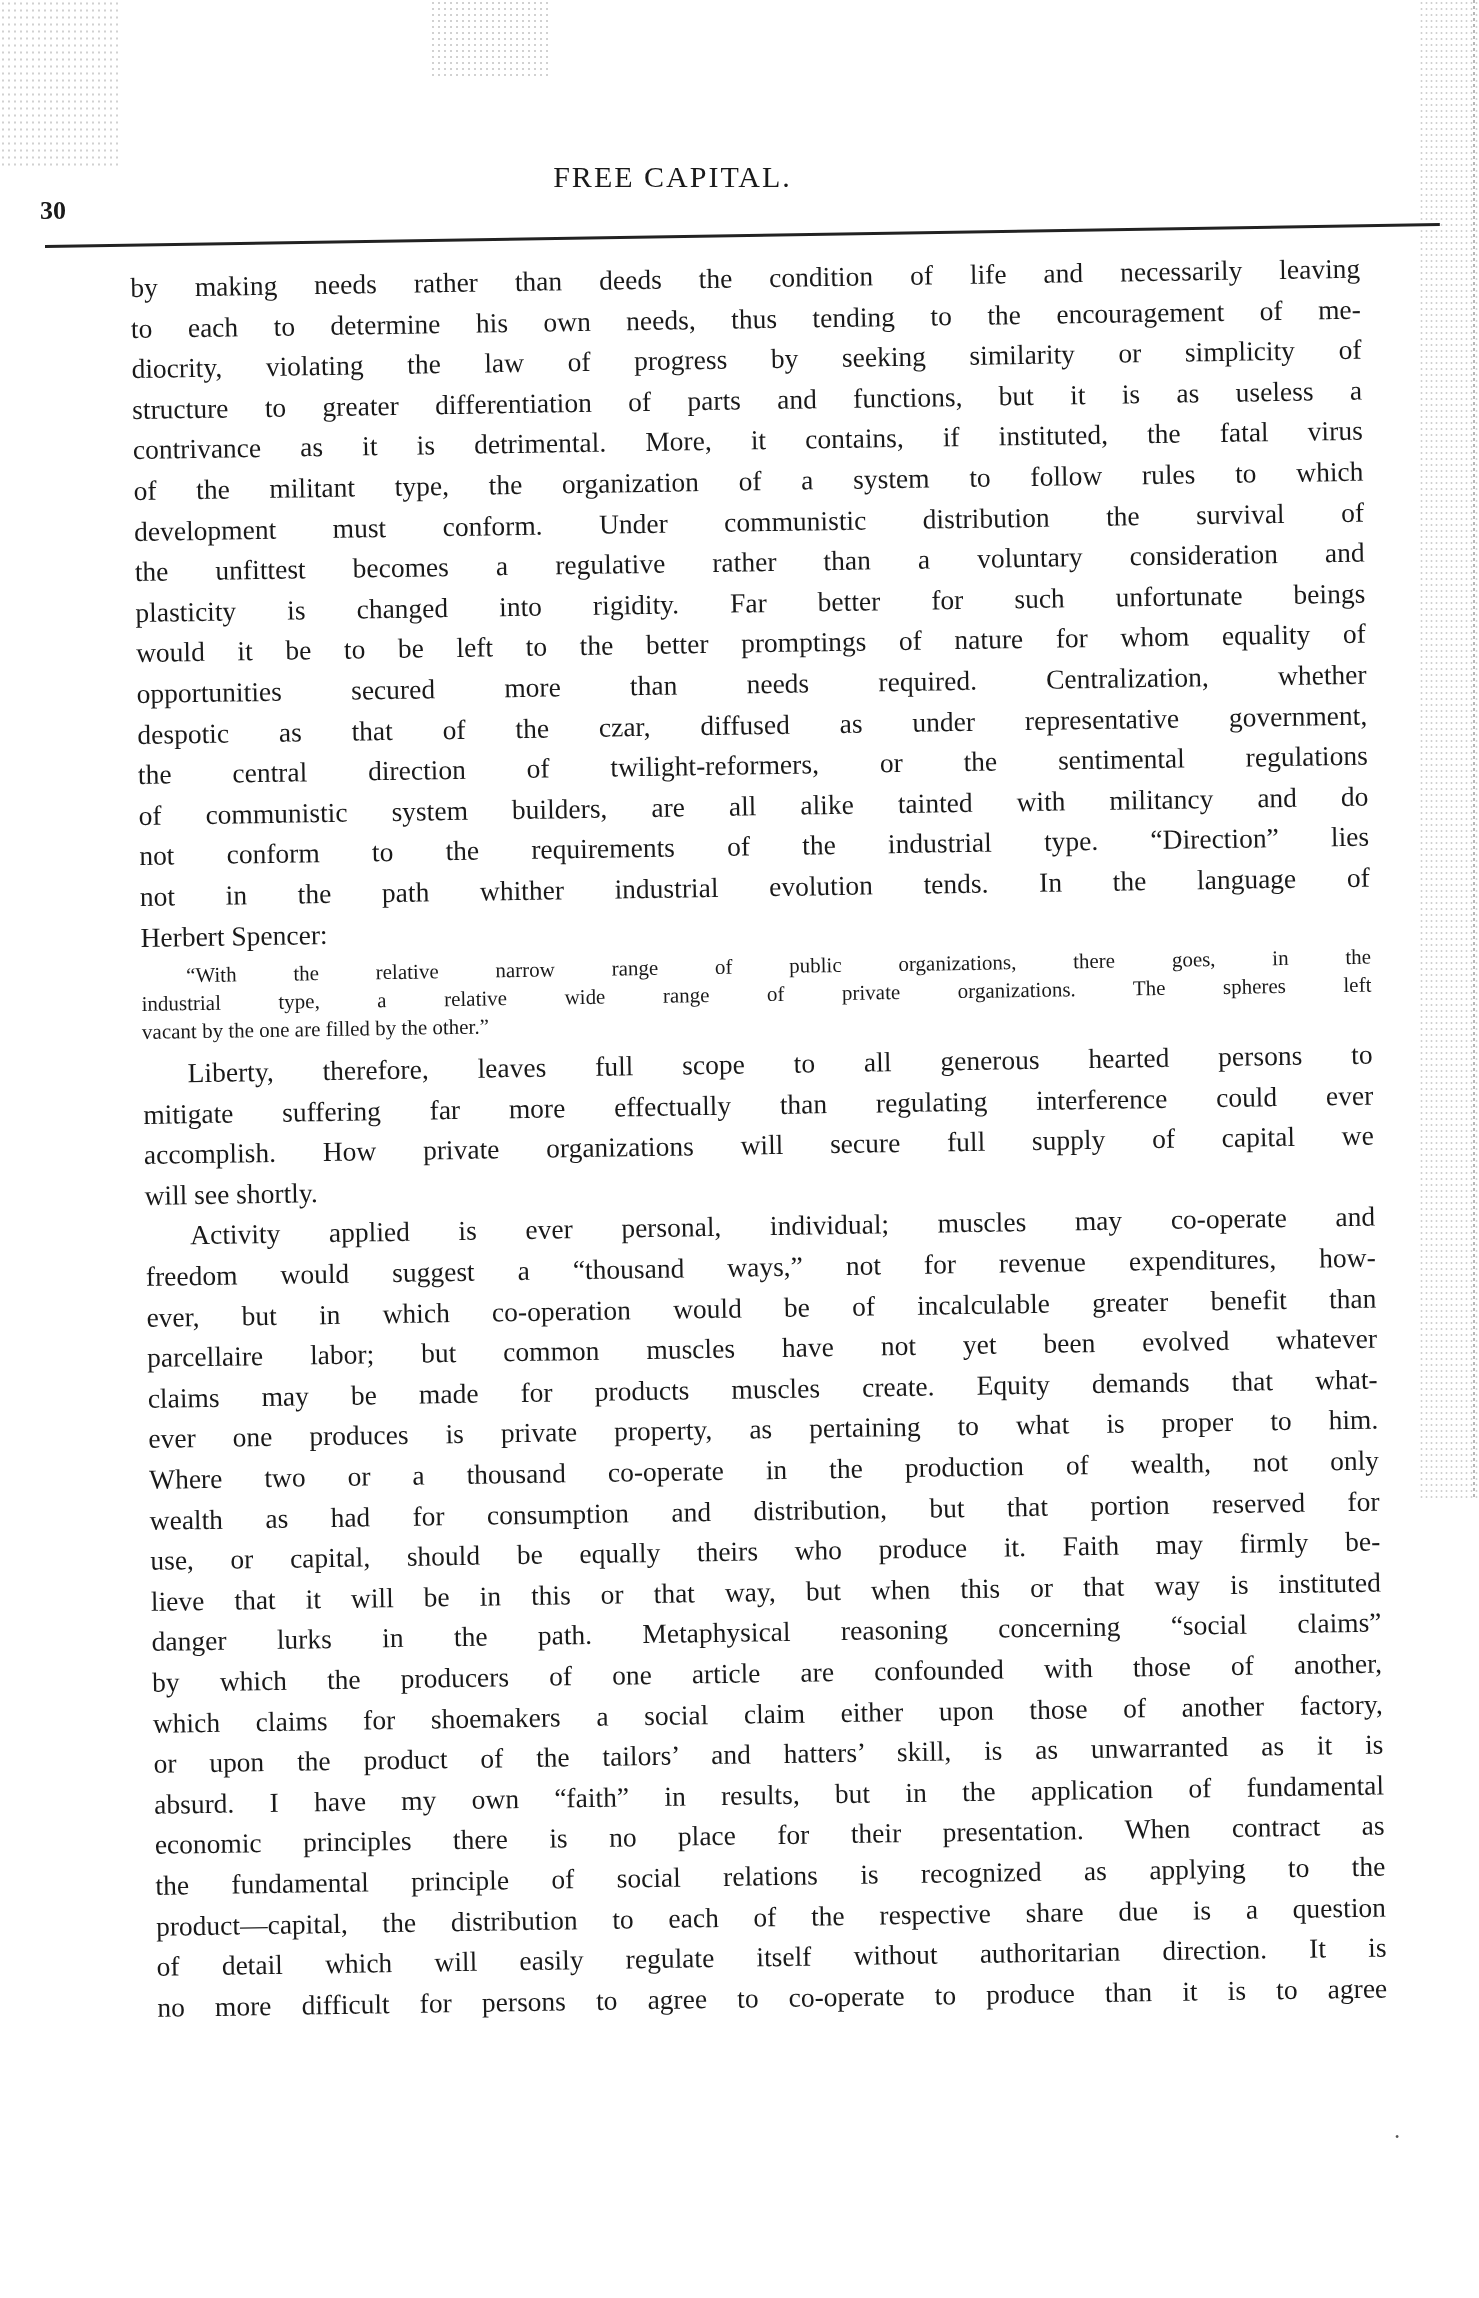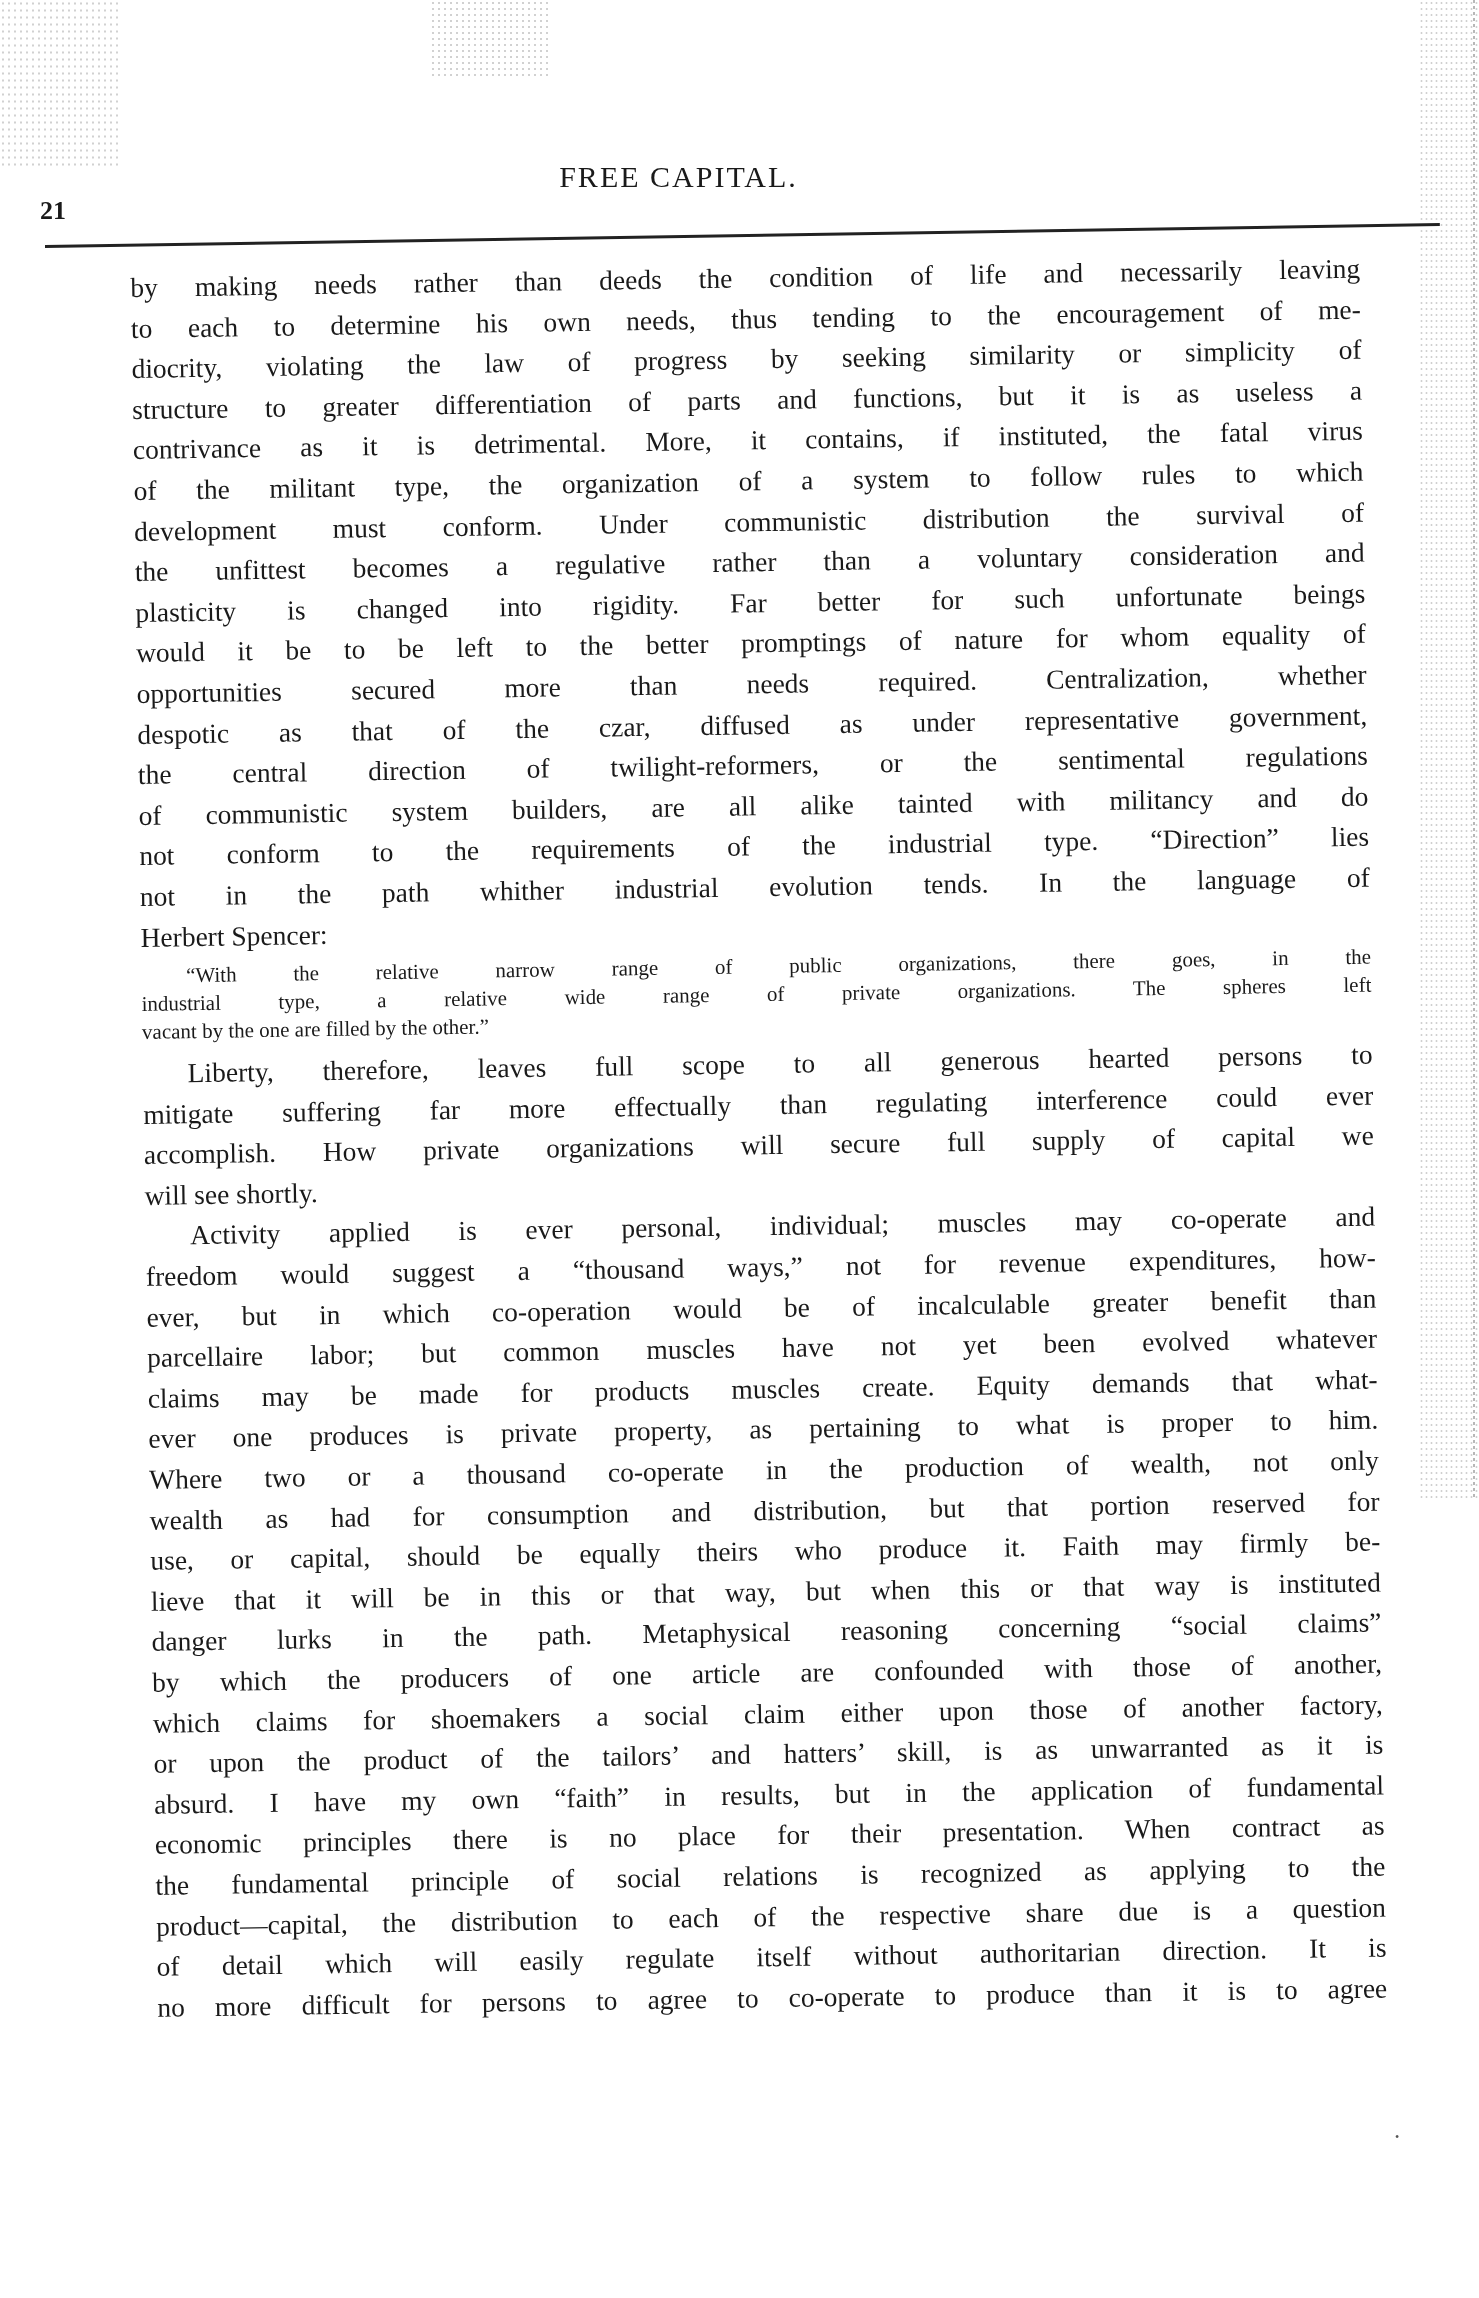--- a/index.html
+++ b/index.html
@@ -14,21 +14,21 @@
   .speckle-top { left: 430px; top: 0; width: 120px; height: 80px;
     background-image: radial-gradient(#999 0.8px, transparent 1.2px);
     background-size: 6px 6px; opacity: 0.45; }
   .speckle-right { right: 0; top: 0; width: 60px; height: 1500px;
     background-image: radial-gradient(#aaa 0.8px, transparent 1.2px);
     background-size: 5px 6px; opacity: 0.55; }
   .edge-line { position: absolute; right: 4px; top: 0; width: 2px; height: 1500px;
     background: repeating-linear-gradient(#888 0 3px, transparent 3px 6px); opacity: .6; }
 
   .page-number { position: absolute; left: 40px; top: 196px; font-size: 26px; font-weight: bold; }
-  .running-head { position: absolute; left: 6px; width: 1345px; top: 160px; text-align: center;
+  .running-head { position: absolute; left: 0; width: 1345px; top: 160px; text-align: center;
     font-size: 30px; letter-spacing: 2px; }
   .rule { position: absolute; left: 45px; top: 245px; width: 1395px; height: 3px; background: #222;
     transform: rotate(-0.9deg); transform-origin: left center; }
 
   .text-block { position: absolute; left: 130px; top: 268px; width: 1230px;
     transform: rotate(-0.9deg); transform-origin: left top; }
   .line { font-size: 27.5px; line-height: 40.6px; white-space: nowrap; text-align: justify;
     text-align-last: justify; height: 40.6px; }
   .line.last { text-align-last: left; }
   .line.indent { padding-left: 45px; }
@@ -38,21 +38,21 @@
   .bottom-mark { position: absolute; left: 1395px; top: 2130px; font-size: 12px; color: #555; }
 </style>
 </head>
 <body>
 
 <div class="speckle speckle-left"></div>
 <div class="speckle speckle-top"></div>
 <div class="speckle speckle-right"></div>
 <div class="edge-line"></div>
 
-<div class="page-number">21</div>
+<div class="page-number">30</div>
 <div class="running-head">FREE CAPITAL.</div>
 <div class="rule"></div>
 
 <div class="text-block">
   <div>
     <div class="line">by making needs rather than deeds the condition of life and necessarily leaving</div>
     <div class="line">to each to determine his own needs, thus tending to the encouragement of me-</div>
     <div class="line">diocrity, violating the law of progress by seeking similarity or simplicity of</div>
     <div class="line">structure to greater differentiation of parts and functions, but it is as useless a</div>
     <div class="line">contrivance as it is detrimental. More, it contains, if instituted, the fatal virus</div>

